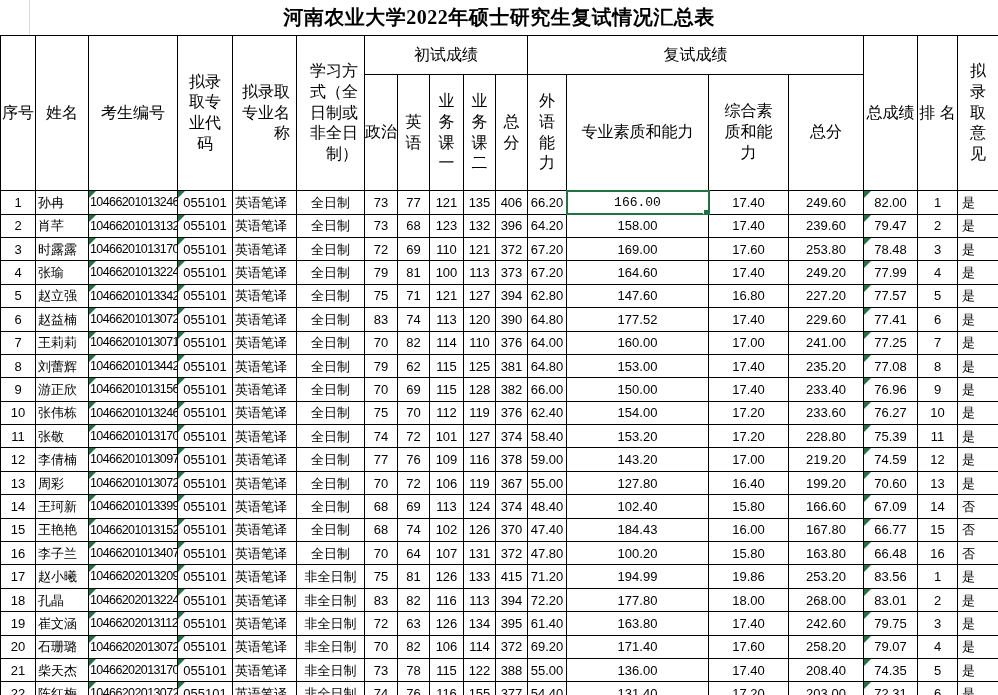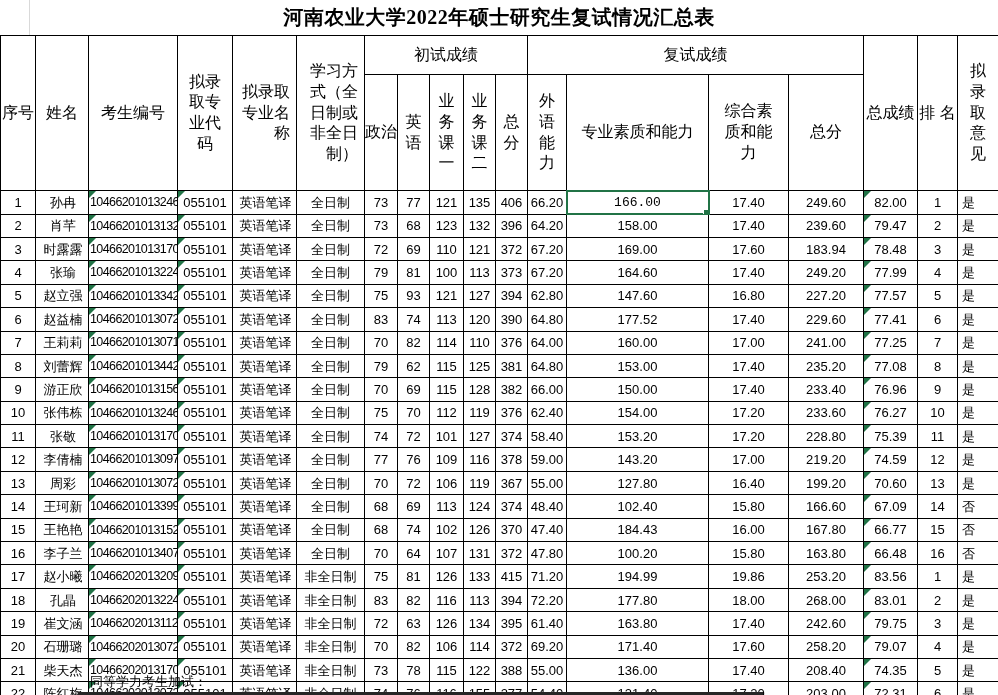--- a/index.html
+++ b/index.html
@@ -8,21 +8,21 @@
   .stub{position:absolute;left:29px;top:0;width:1px;height:35px;background:#d9d9d9;}
   .title{position:absolute;top:0;left:0;width:998px;height:35px;display:flex;align-items:center;justify-content:center;
          font-family:"Liberation Serif","DejaVu Serif",serif;font-weight:bold;font-size:20px;letter-spacing:0.5px;}
   table{position:absolute;top:35px;left:0;width:998px;border-collapse:collapse;table-layout:fixed;}
   th,td{border:1px solid #000;padding:0;position:relative;overflow:hidden;vertical-align:middle;}
   th{font-size:16px;font-weight:normal;text-align:center;line-height:1.3;}
   tr.h1{height:39px;}
   tr.h2{height:72px;}
   tbody tr{height:23.4px;}
   td{font-size:13px;text-align:center;white-space:nowrap;line-height:1;}
-  td.l{text-align:center;padding-left:2px;}
+  td.l{text-align:left;padding-left:2px;}
   td.id{text-align:left;font-size:12.5px;letter-spacing:-0.6px;padding-left:1px;}
   td.adm{text-align:left;padding-left:4px;}
   .pw2{padding:0 7px;}
   .pw2b{padding:16px 4px;text-align:center;}
   .pw3{padding:0 8px;}
   .pw4{padding:0 6px;text-align:right;}
   .tri-icon{position:absolute;top:0;left:0;width:0;height:0;
             border-top:7px solid #217346;border-right:7px solid transparent;}
   td.active{outline:2px solid #217346;outline-offset:-1px;font-family:Liberation Mono, monospace;}
   .fill-handle{position:absolute;right:-2px;bottom:-2px;width:5px;height:5px;
@@ -136,21 +136,21 @@
           <td class="l">英语笔译</td>
           <td>全日制</td>
           <td>72</td>
           <td>69</td>
           <td>110</td>
           <td>121</td>
           <td>372</td>
           <td>67.20</td>
           <td>169.00</td>
           <td>17.60</td>
-          <td>183.94</td>
+          <td>253.80</td>
           <td class="tri">78.48<span class="tri-icon"></span></td>
           <td>3</td>
           <td class="adm">是</td>
         </tr>
         <tr>
           <td>4</td>
           <td class="l">张瑜</td>
           <td class="id tri">104662010132248<span class="tri-icon"></span></td>
           <td class="tri">055101<span class="tri-icon"></span></td>
           <td class="l">英语笔译</td>
@@ -169,21 +169,21 @@
           <td class="adm">是</td>
         </tr>
         <tr>
           <td>5</td>
           <td class="l">赵立强</td>
           <td class="id tri">104662010133420<span class="tri-icon"></span></td>
           <td class="tri">055101<span class="tri-icon"></span></td>
           <td class="l">英语笔译</td>
           <td>全日制</td>
           <td>75</td>
-          <td>93</td>
+          <td>71</td>
           <td>121</td>
           <td>127</td>
           <td>394</td>
           <td>62.80</td>
           <td>147.60</td>
           <td>16.80</td>
           <td>227.20</td>
           <td class="tri">77.57<span class="tri-icon"></span></td>
           <td>5</td>
           <td class="adm">是</td>
@@ -524,19 +524,13 @@
           <td>131.40</td>
           <td>17.20</td>
           <td>203.00</td>
           <td class="tri">72.31<span class="tri-icon"></span></td>
           <td>6</td>
           <td class="adm">是</td>
         </tr>
       </tbody>
   </table>
 
-  <div class="footer">
-    <div class="v0"></div>
-    <div class="v1"></div>
-    <div class="note">同等学力考生加试：</div>
-    <div class="bar"></div>
-  </div>
 </div>
 
 </body></html>

